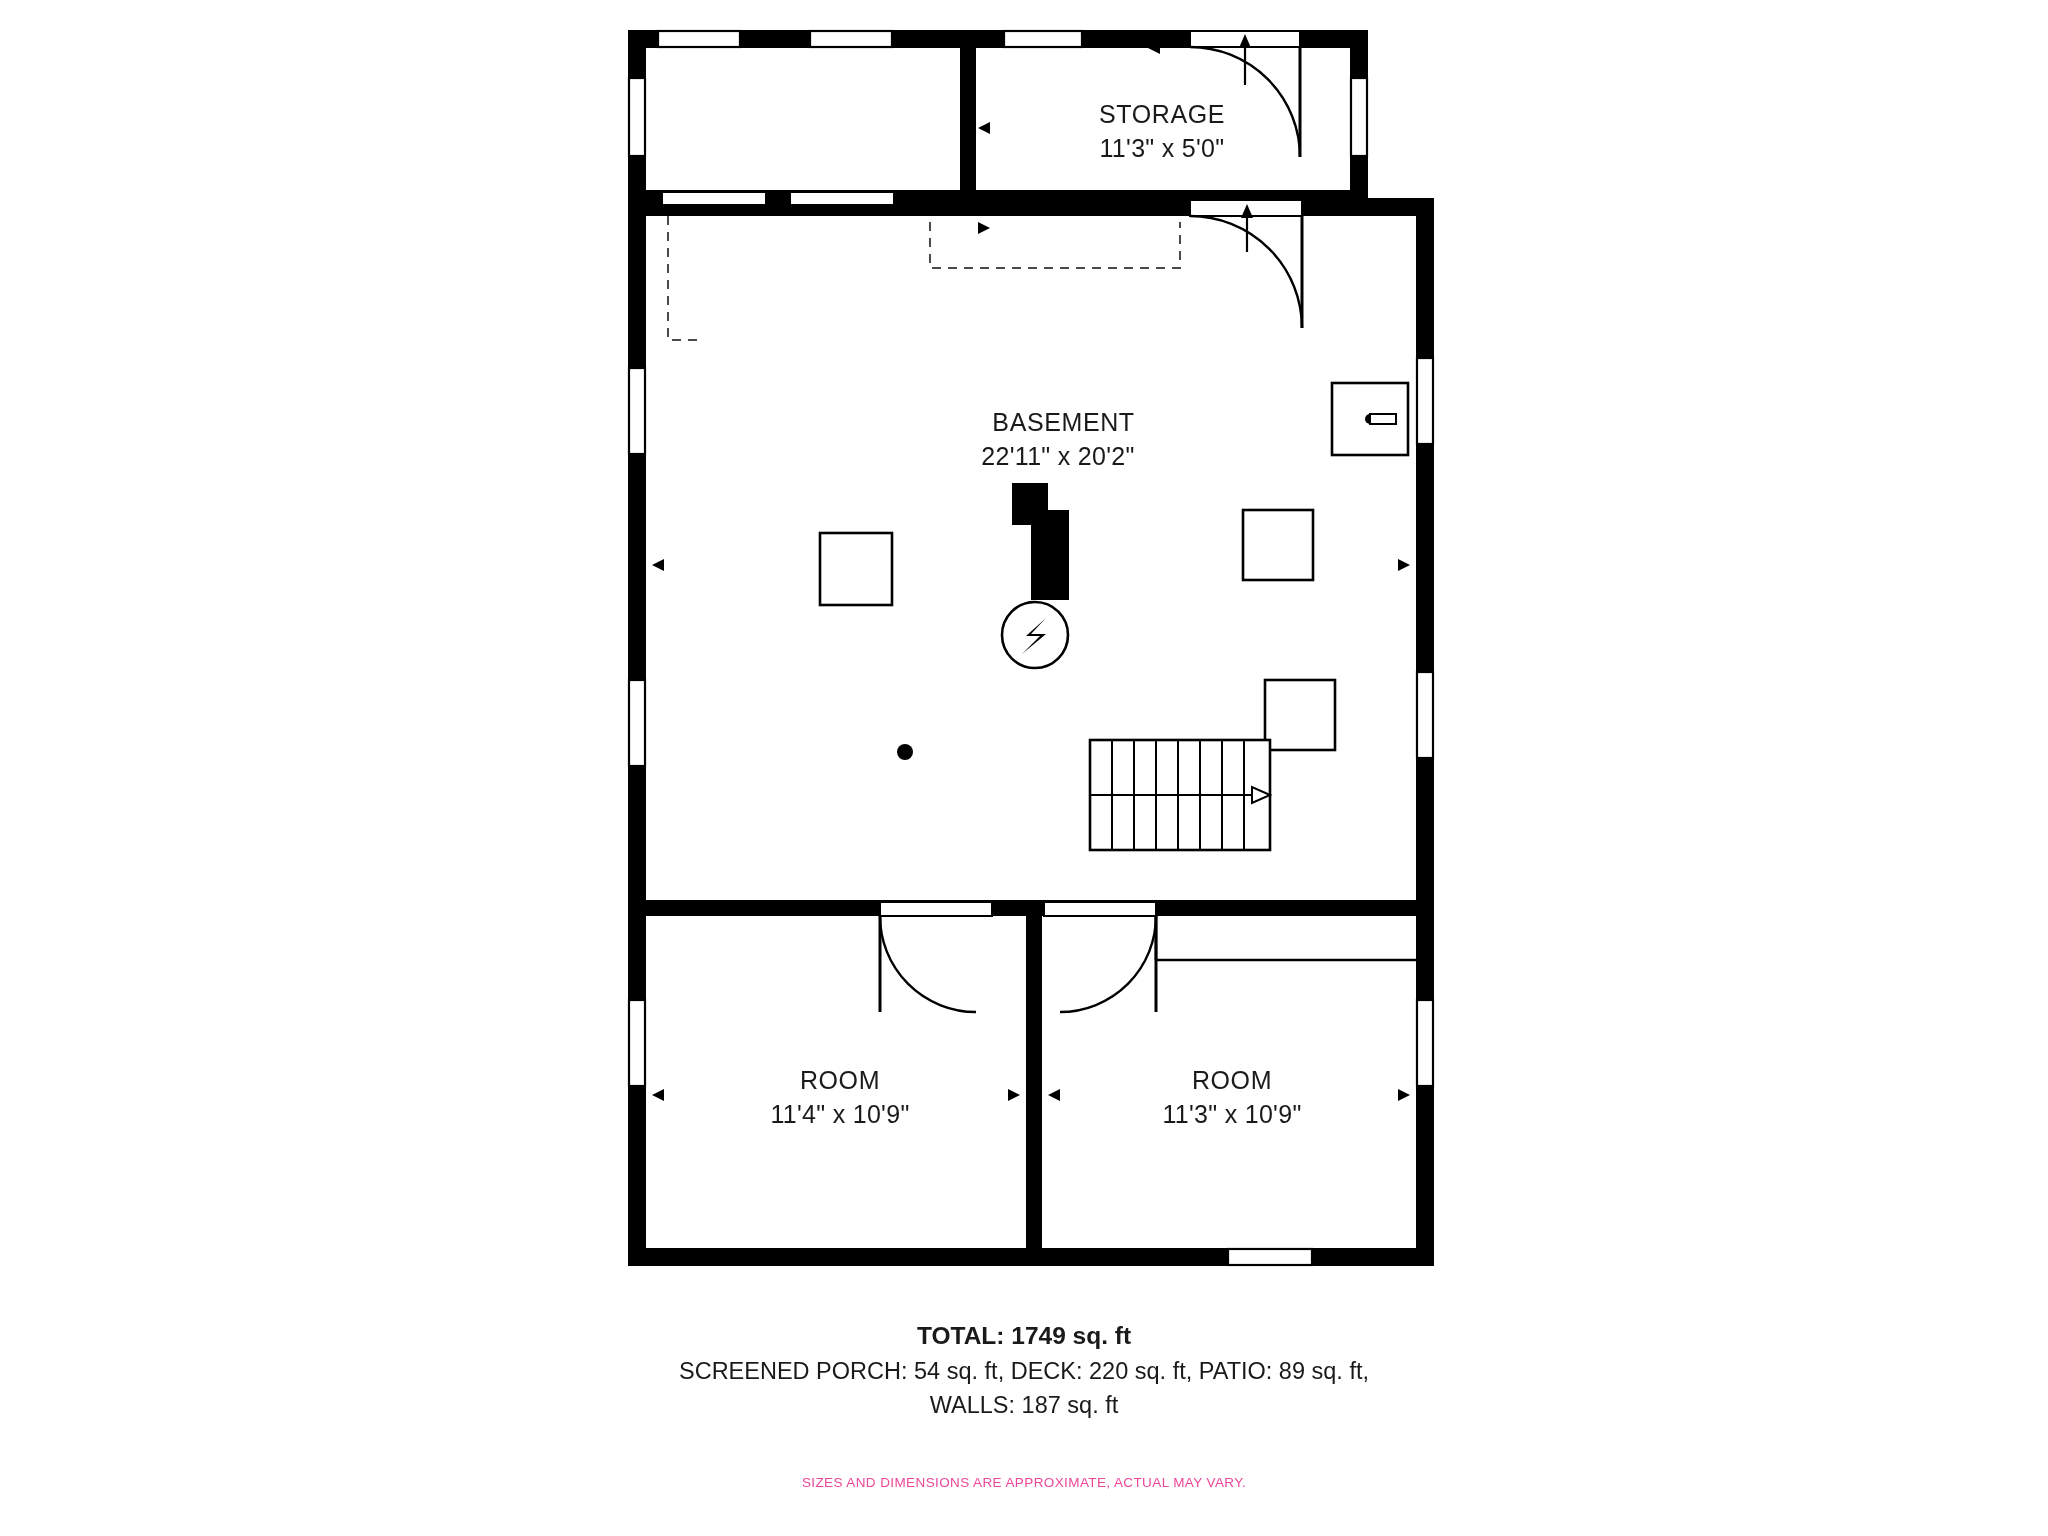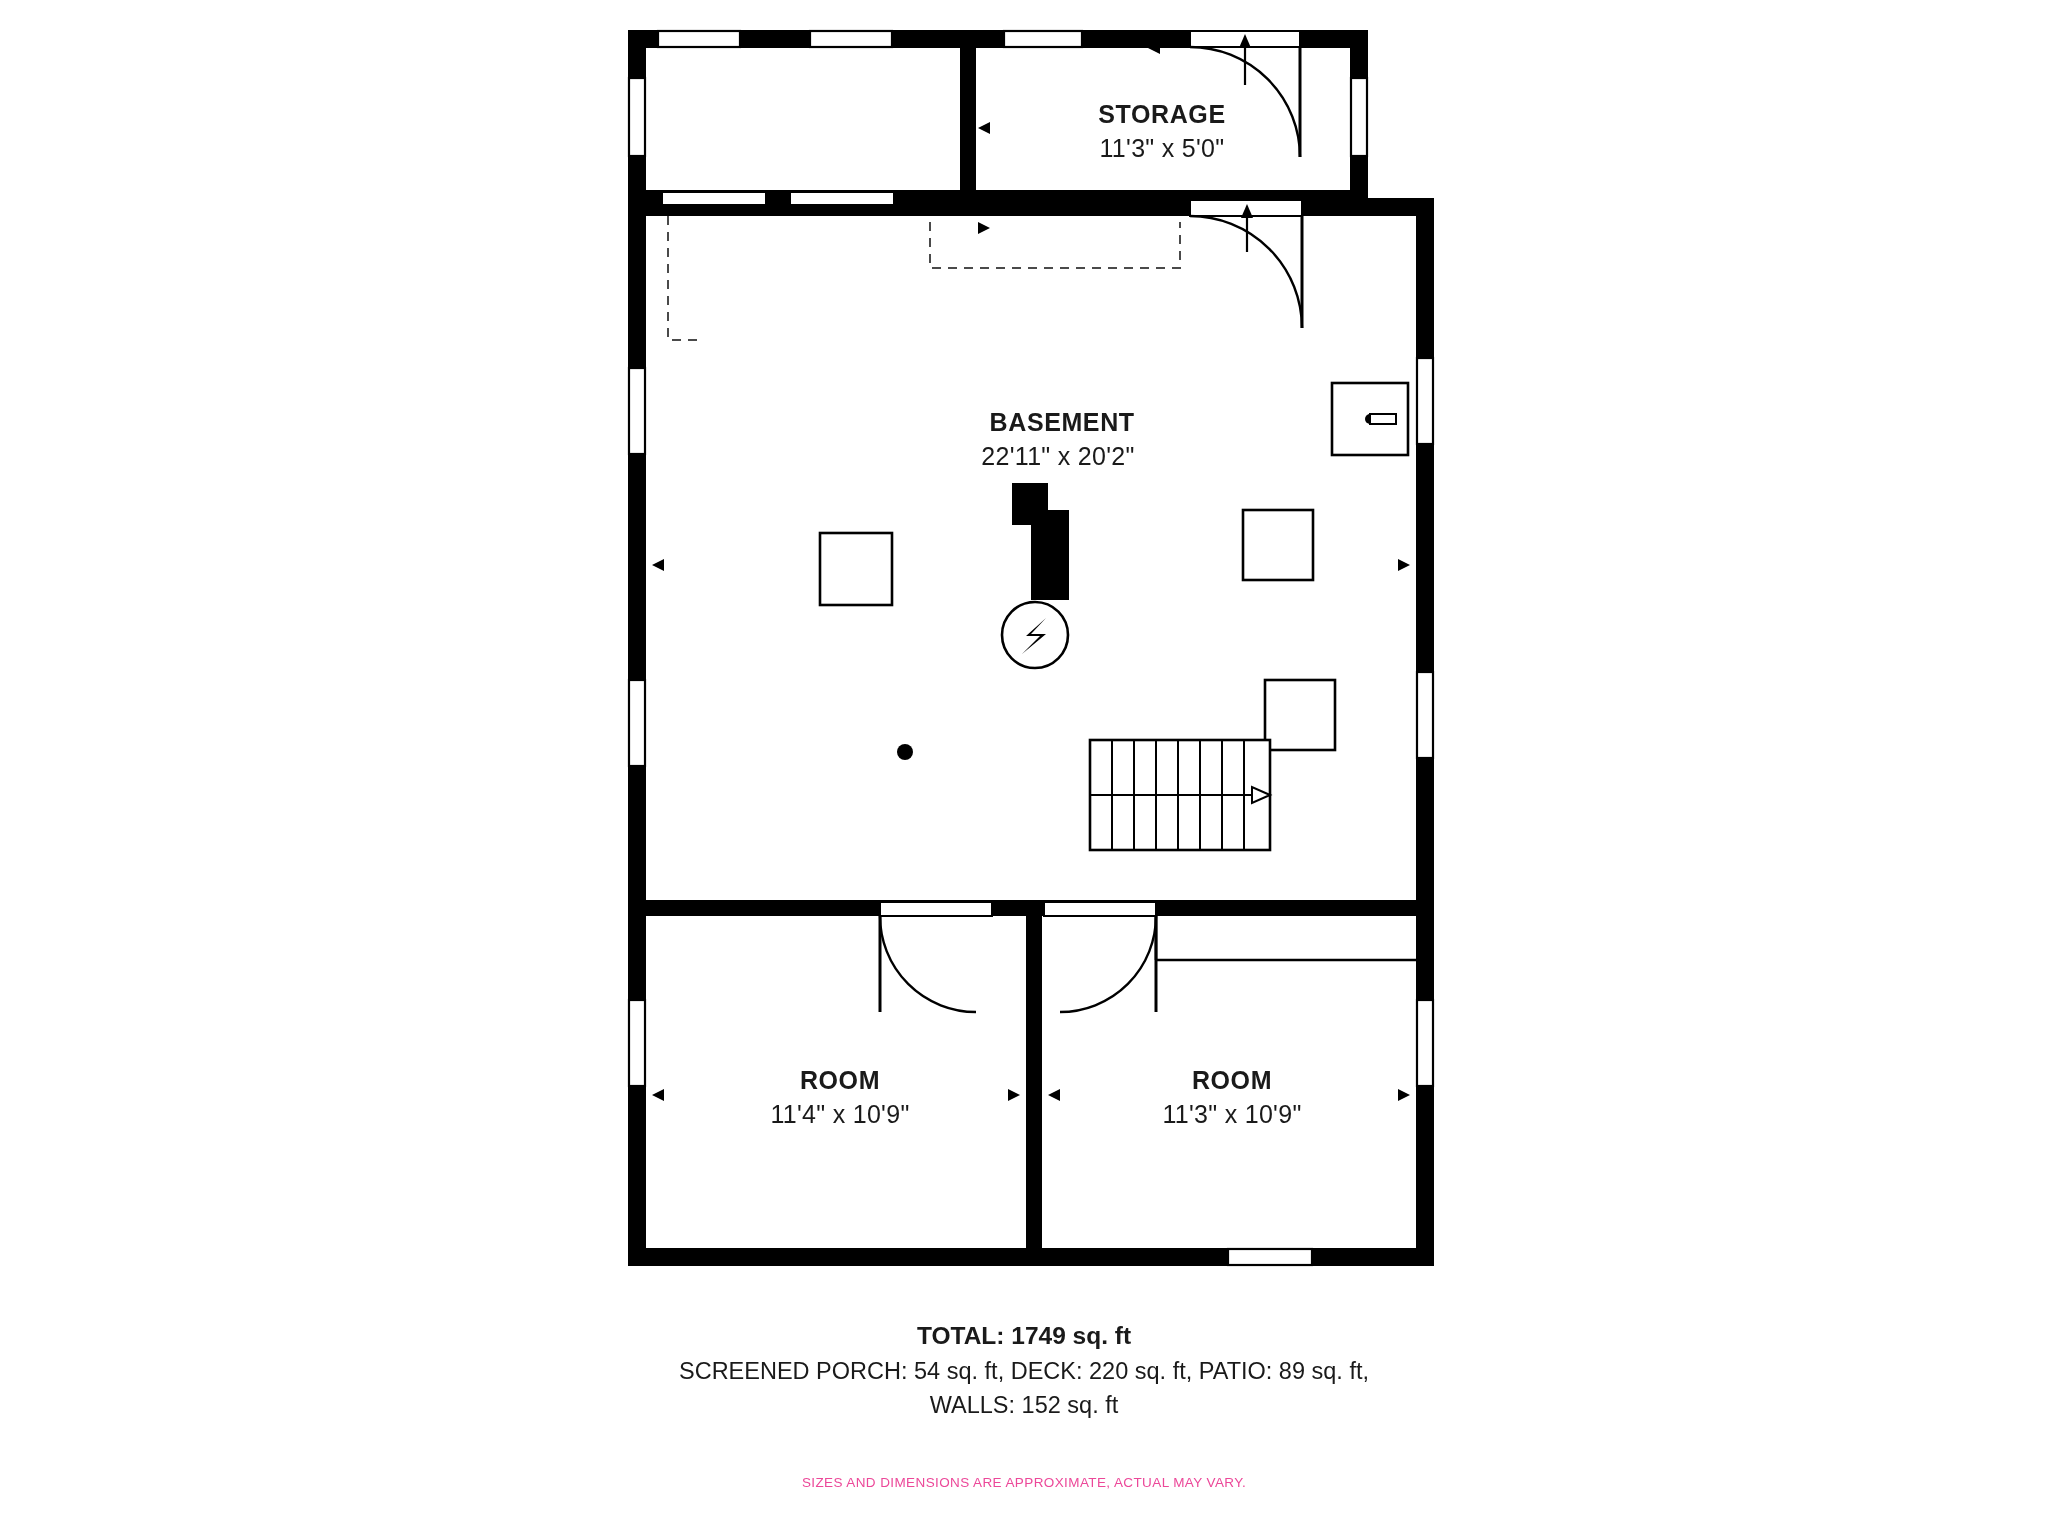--- a/index.html
+++ b/index.html
@@ -26,21 +26,20 @@
     text-align: center;
     transform: translate(-50%, -50%);
     line-height: 1.35;
     white-space: nowrap;
     pointer-events: none;
   }
   .room-label .name {
     font-size: 25px;
     letter-spacing: 0.6px;
     color: #1a1a1a;
-    font-weight: bold;
   }
   .room-label .dims {
     font-size: 25px;
     letter-spacing: 0.3px;
     color: #1a1a1a;
   }
   .summary {
     position: absolute;
     left: 0;
     right: 0;
@@ -216,16 +215,16 @@
 </div>
 
 <div class="room-label" style="left:1232px; top:1098px;">
   <div class="name">ROOM</div>
   <div class="dims">11'3" x 10'9"</div>
 </div>
 
 <div class="summary">
   <div class="total">TOTAL: 1749 sq. ft</div>
   <div>SCREENED PORCH: 54 sq. ft, DECK: 220 sq. ft, PATIO: 89 sq. ft,</div>
-  <div>WALLS: 152 sq. ft</div>
+  <div>WALLS: 187 sq. ft</div>
 </div>
 
 <div class="disclaimer">SIZES AND DIMENSIONS ARE APPROXIMATE, ACTUAL MAY VARY.</div>
 
 </body></html>

